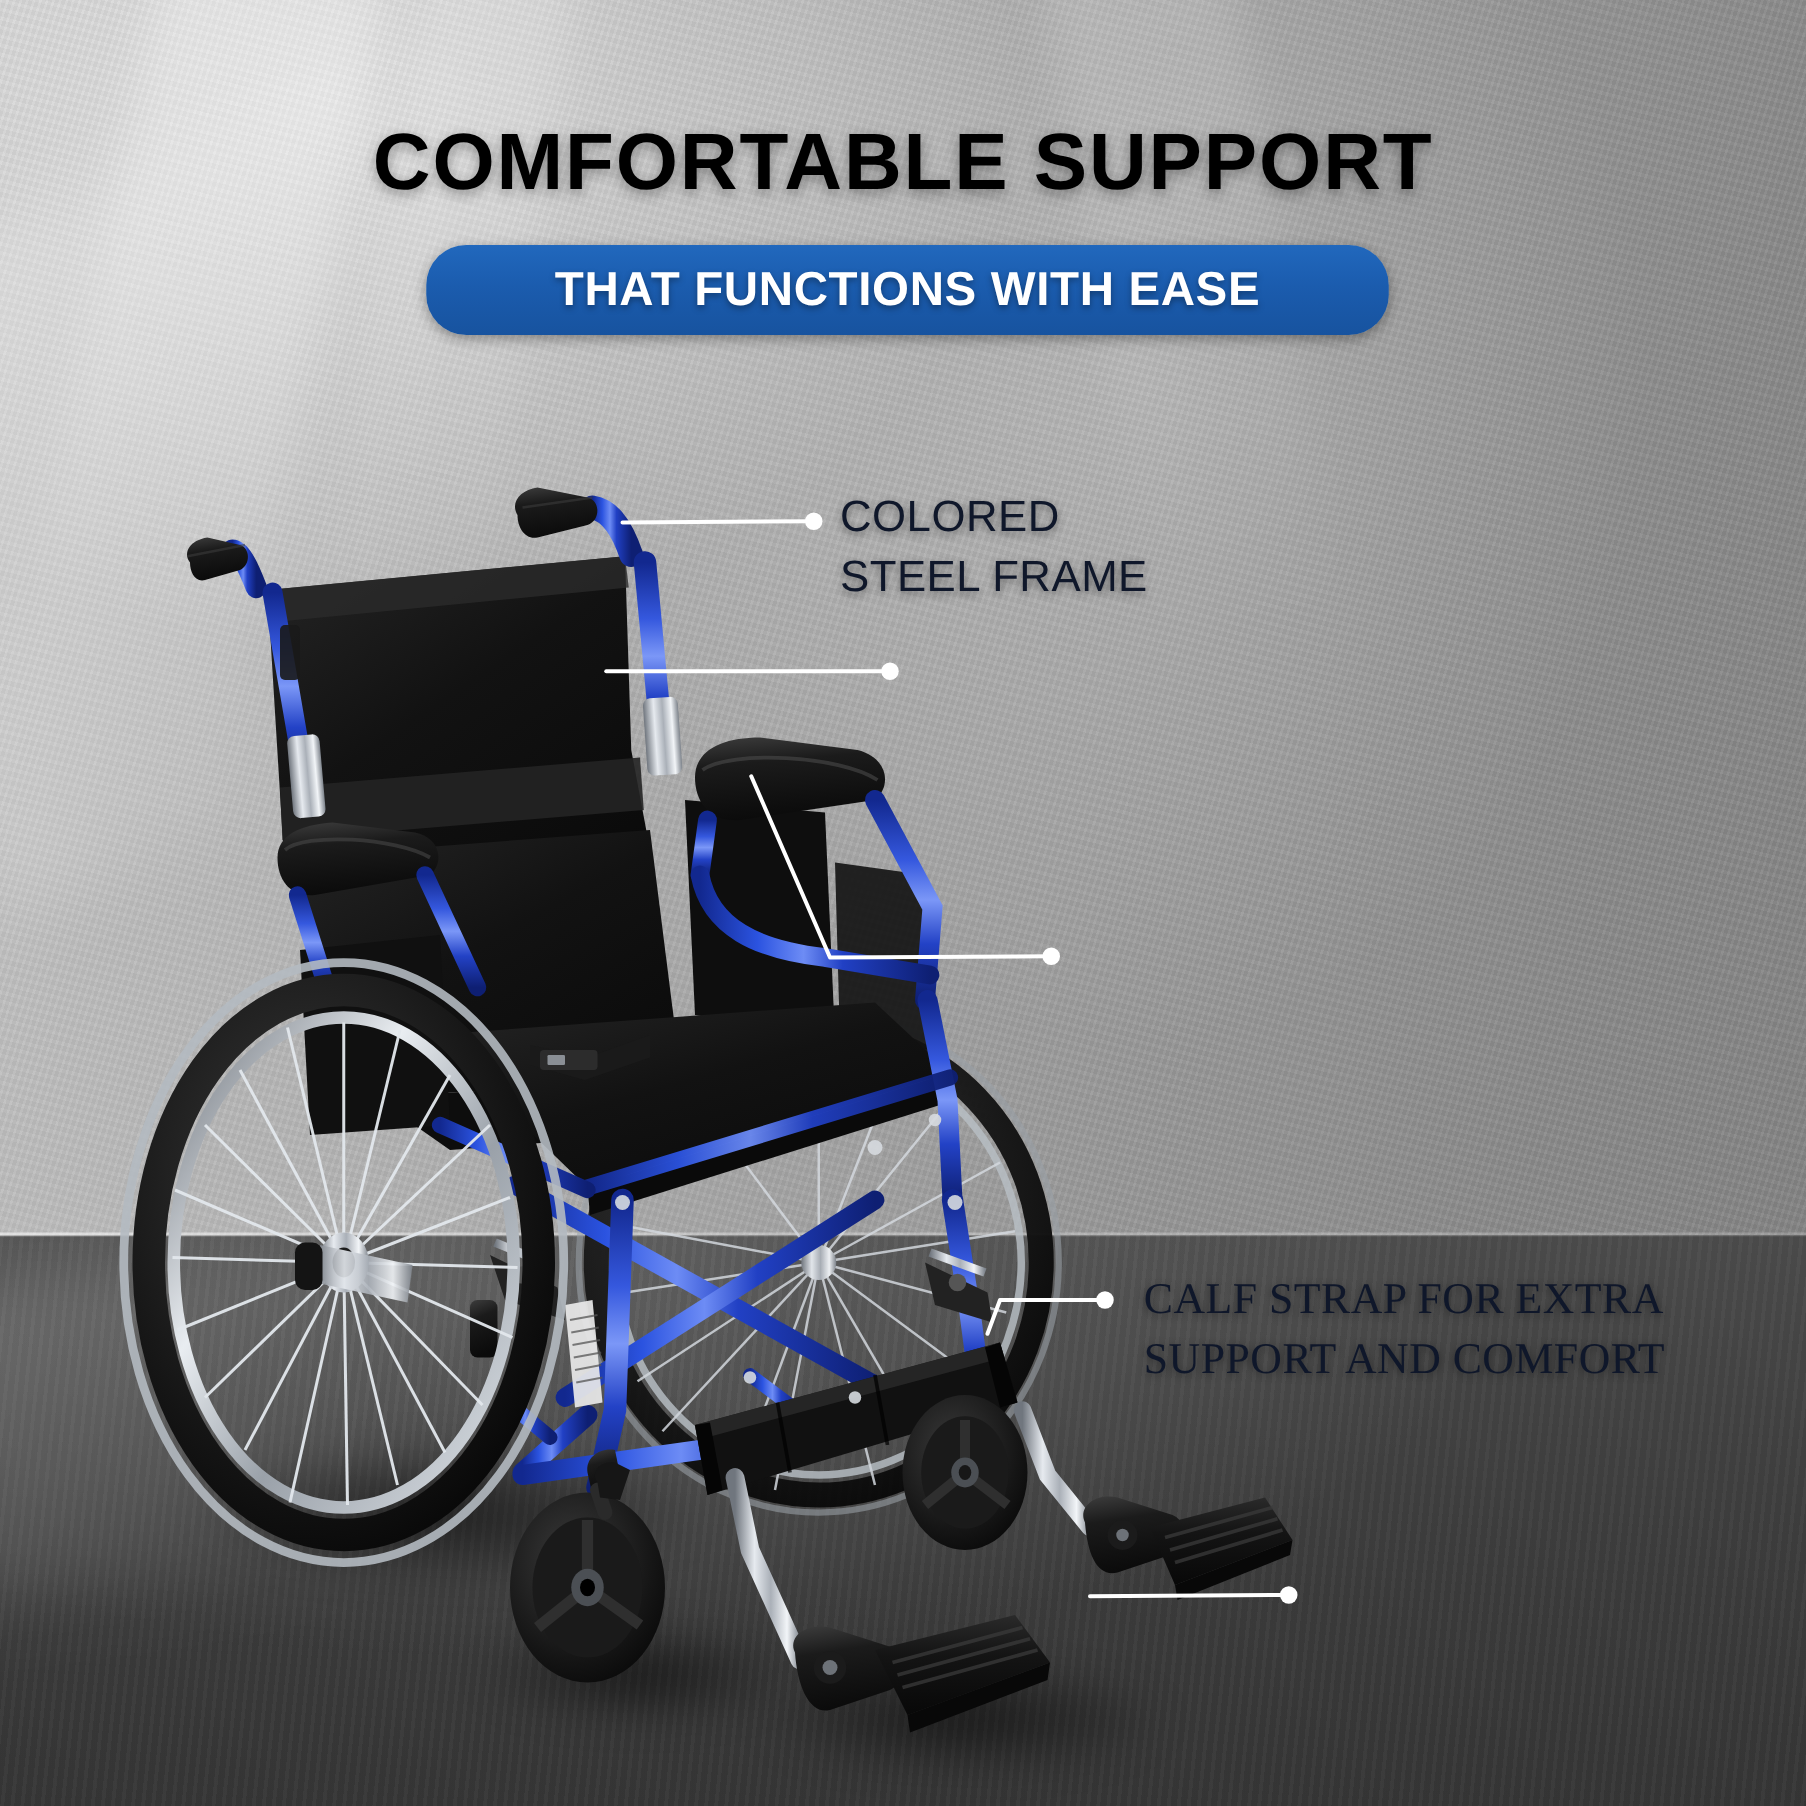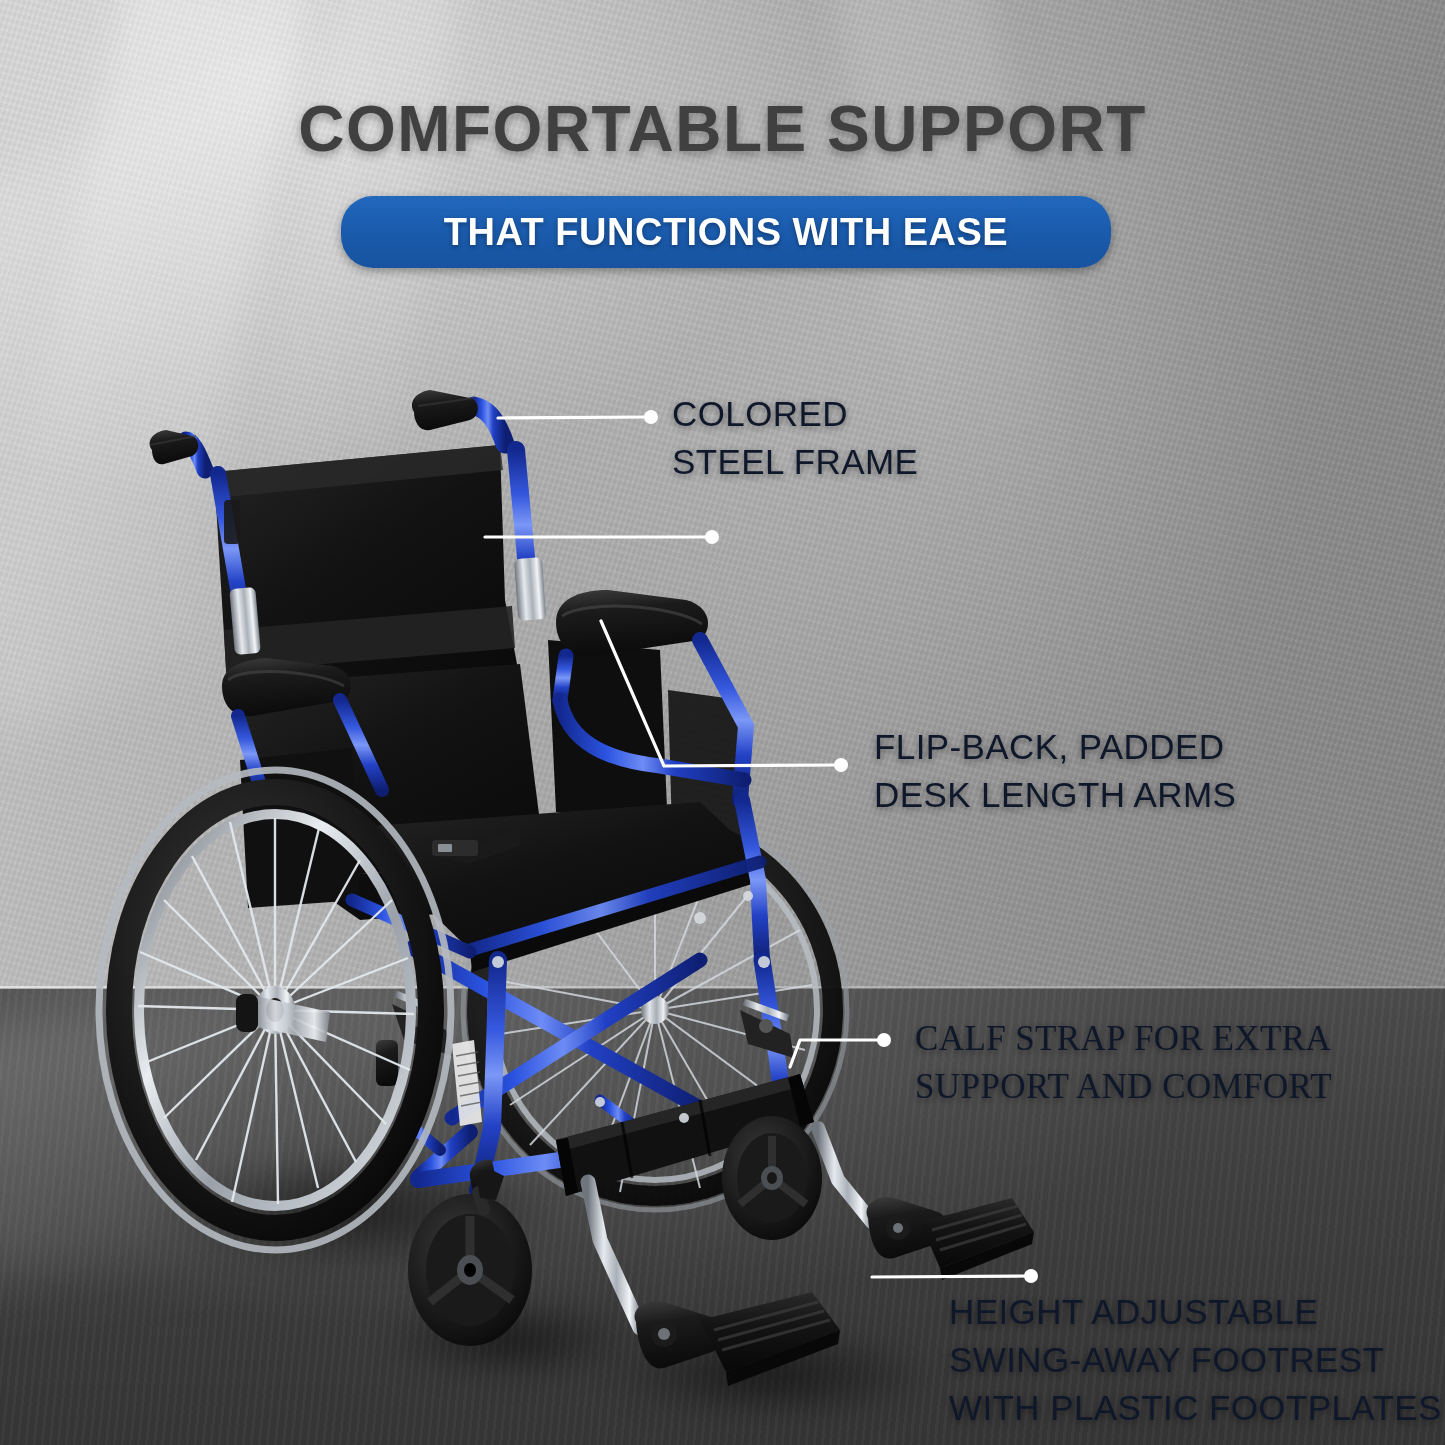--- a/index.html
+++ b/index.html
@@ -49,21 +49,21 @@
   }
   .floor-shadow{
     position:absolute;border-radius:50%;pointer-events:none;
     background:radial-gradient(ellipse at center, rgba(0,0,0,.55), rgba(0,0,0,0) 70%);
     filter:blur(14px);
   }
 
   
   .title{
     position:absolute;left:0;top:92px;width:1445px;text-align:center;
-    font-size:64px;font-weight:700;letter-spacing:1.5px;color:#404040;
+    font-size:64px;font-weight:700;letter-spacing:1.5px;color:#000000;
     text-shadow:0 3px 10px rgba(0,0,0,.35);
     font-stretch:condensed;
   }
   .banner{
     position:absolute;left:341px;top:196px;width:770px;height:72px;
     border-radius:32px;
     background:linear-gradient(180deg,#2168bd 0%,#1b5cae 45%,#17539f 100%);
     box-shadow:0 3px 10px rgba(0,0,0,.35);
     display:flex;align-items:center;justify-content:center;
   }
@@ -422,21 +422,16 @@
     </g>
   </svg>
 
   <div class="title">COMFORTABLE SUPPORT</div>
   <div class="banner">
     <span class="banner-text">THAT FUNCTIONS WITH EASE</span>
   </div>
 
   <div class="callout" style="left:672px;top:390px;">COLORED
 STEEL FRAME</div>
-  <div class="callout" style="left:874px;top:723px;">FLIP-BACK, PADDED
-DESK LENGTH ARMS</div>
   <div class="callout" style="left:915px;top:1015px;font-family:Liberation Serif, serif;">CALF STRAP FOR EXTRA
 SUPPORT AND COMFORT</div>
-  <div class="callout" style="left:949px;top:1288px;">HEIGHT ADJUSTABLE
-SWING-AWAY FOOTREST
-WITH PLASTIC FOOTPLATES</div>
 
 </div>
 
 </body></html>

